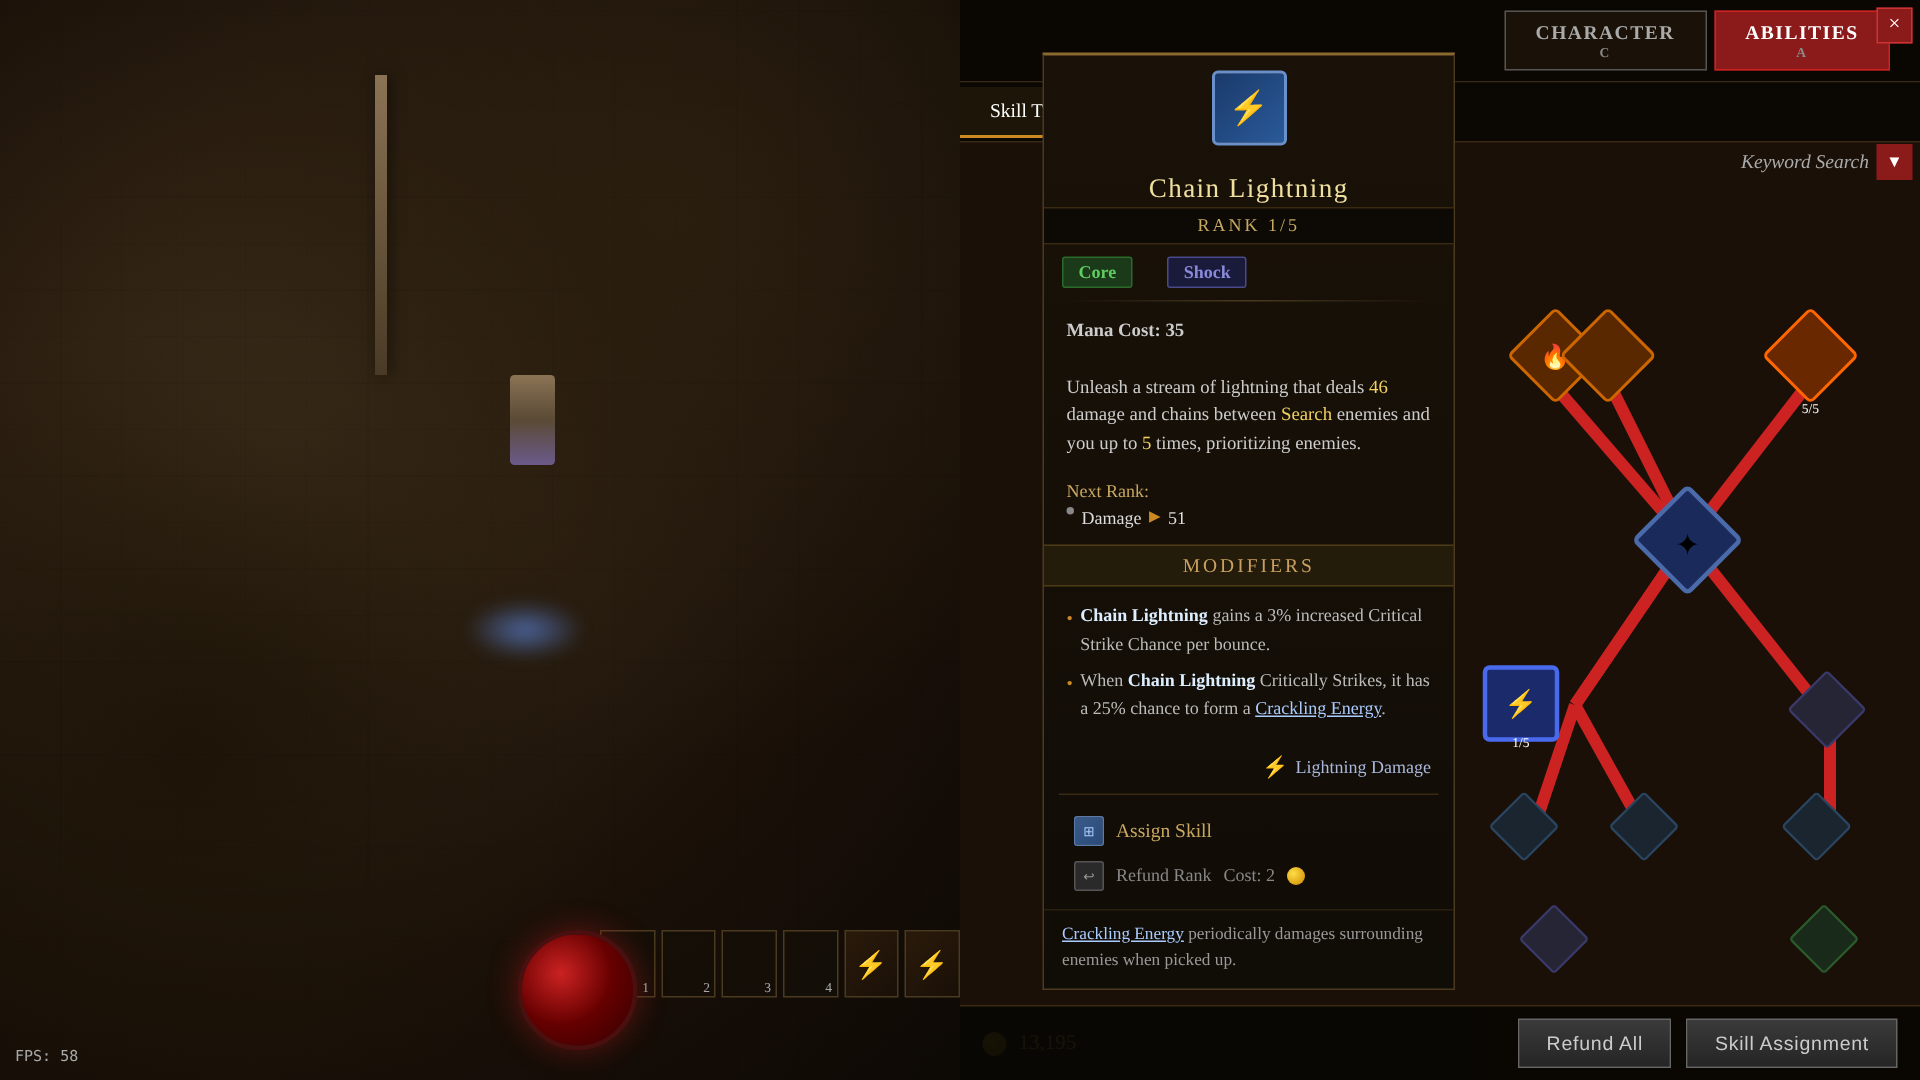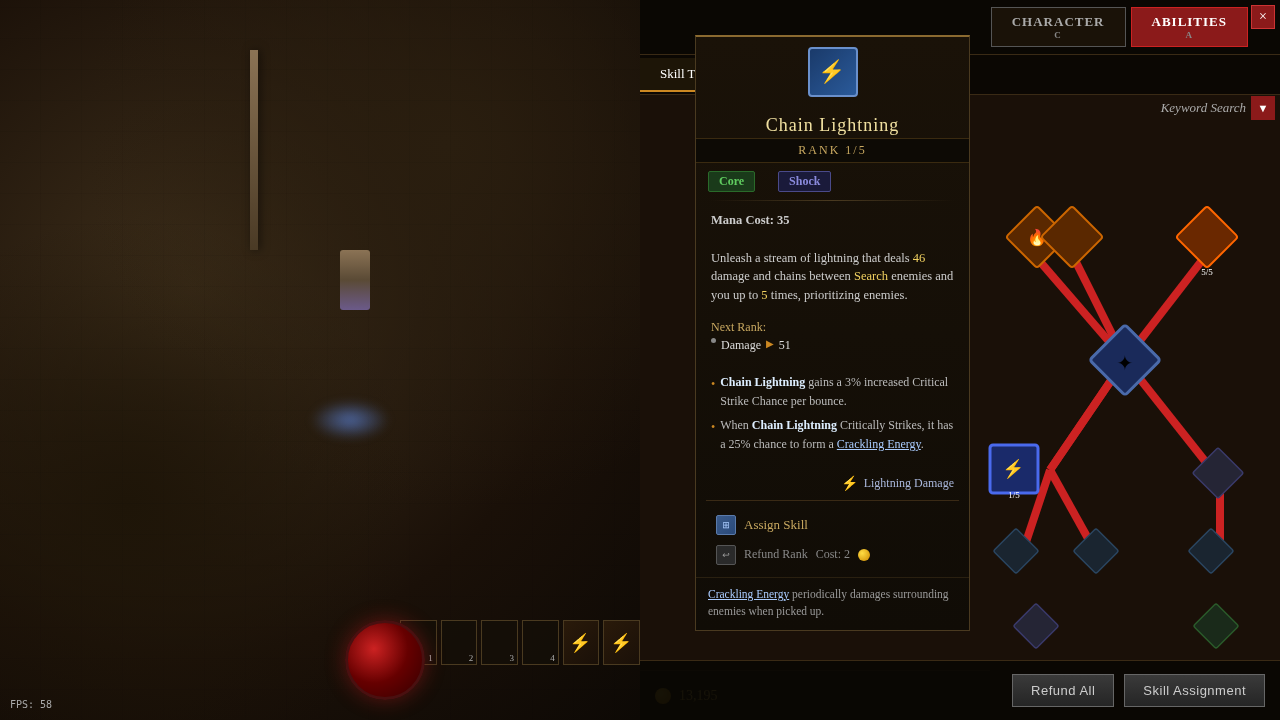--- a/index.html
+++ b/index.html
@@ -88,21 +88,21 @@
     .top-nav {
       position: absolute;
       top: 0;
       left: 640px;
       right: 0;
       height: 55px;
       background: rgba(10, 7, 3, 0.95);
       display: flex;
       align-items: center;
       justify-content: flex-end;
-      padding: 0 32px;
+      padding: 0 20px;
       border-bottom: 1px solid #3a2a15;
     }
 
     .nav-tabs {
       display: flex;
       gap: 5px;
       align-items: center;
     }
 
     .nav-tab {
@@ -470,21 +470,21 @@
       color: #aaccff;
       text-decoration: underline;
     }
 
     
     .bottom-bar {
       position: absolute;
       bottom: 0;
       left: 640px;
       right: 0;
-      height: 60px;
+      height: 50px;
       background: rgba(10, 7, 3, 0.95);
       border-top: 1px solid #3a2a15;
       display: flex;
       align-items: center;
       justify-content: flex-end;
       gap: 10px;
       padding: 0 15px;
     }
 
     .refund-all-btn {
@@ -675,20 +675,21 @@
   <div class="next-rank">
     <div class="label">Next Rank:</div>
     <div class="stat">
       <span class="bullet"></span>
       <span>Damage</span>
       <span class="arrow-right">▶</span>
       <span>51</span>
     </div>
   </div>
 
+  <div class="modifiers-header">MODIFIERS</div>
 
   <div class="modifiers-content">
     <div class="mod-item">
       <span class="mod-bullet">•</span>
       <span><span class="bold-skill">Chain Lightning</span> gains a 3% increased Critical Strike Chance per bounce.</span>
     </div>
     <div class="mod-item">
       <span class="mod-bullet">•</span>
       <span>When <span class="bold-skill">Chain Lightning</span> Critically Strikes, it has a 25% chance to form a <span class="skill-link">Crackling Energy</span>.</span>
     </div>

